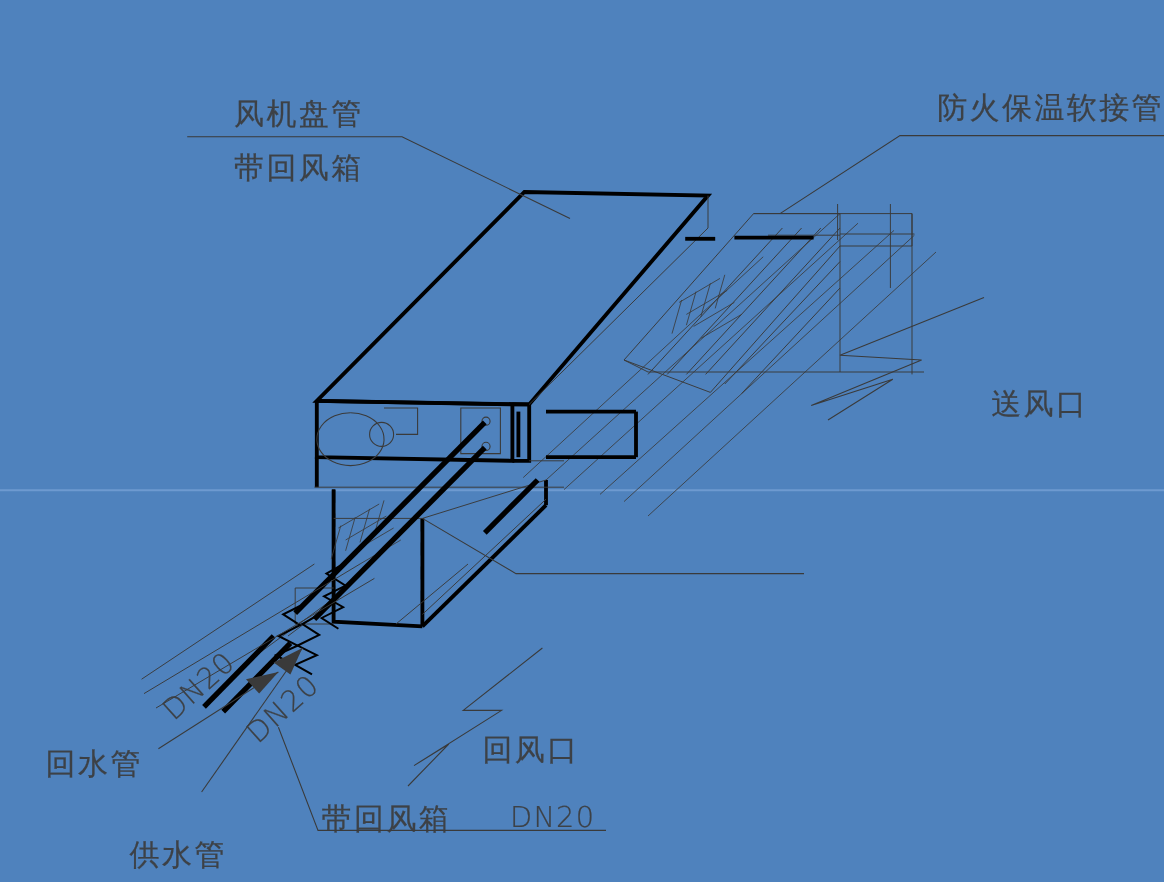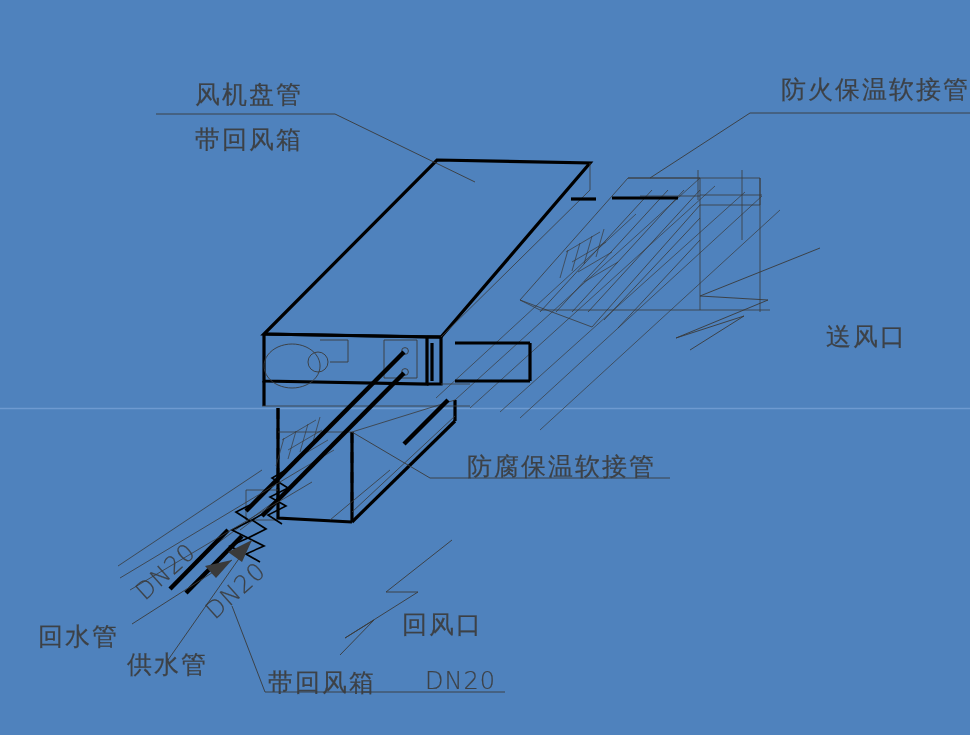--- a/index.html
+++ b/index.html
@@ -208,25 +208,24 @@
   </svg>
 
   <div class="lbl cjk" style="left:195px; top:78px;">风机盘管</div>
 
   <div class="lbl cjk" style="left:195px; top:123px;">带回风箱</div>
 
   <div class="lbl cjk" style="left:781px; top:73px;">防火保温软接管</div>
 
   <div class="lbl cjk" style="left:806px; top:320px;margin-left:20px;">送风口</div>
 
-  <div class="lbl cjk" style="left:467px; top:450px;">防腐保温软接管</div>
 
   <div class="lbl cjk" style="left:38px; top:620px;">回水管</div>
 
-  <div class="lbl cjk" style="left:108px; top:648px;margin-left:19px;">供水管</div>
+  <div class="lbl cjk" style="left:108px; top:696px;">供水管</div>
 
   <div class="lbl cjk" style="left:402px; top:608px;">回风口</div>
 
   <div class="lbl cjk" style="left:268px; top:666px;">带回风箱</div>
 
   <div class="lbl dn" style="left:425px; top:667px;">DN20</div>
 
   <div class="lbl dn rot-a" style="left:130px; top:585px;">DN20</div>
 
   <div class="lbl dn rot-b" style="left:200px; top:604px;">DN20</div>

